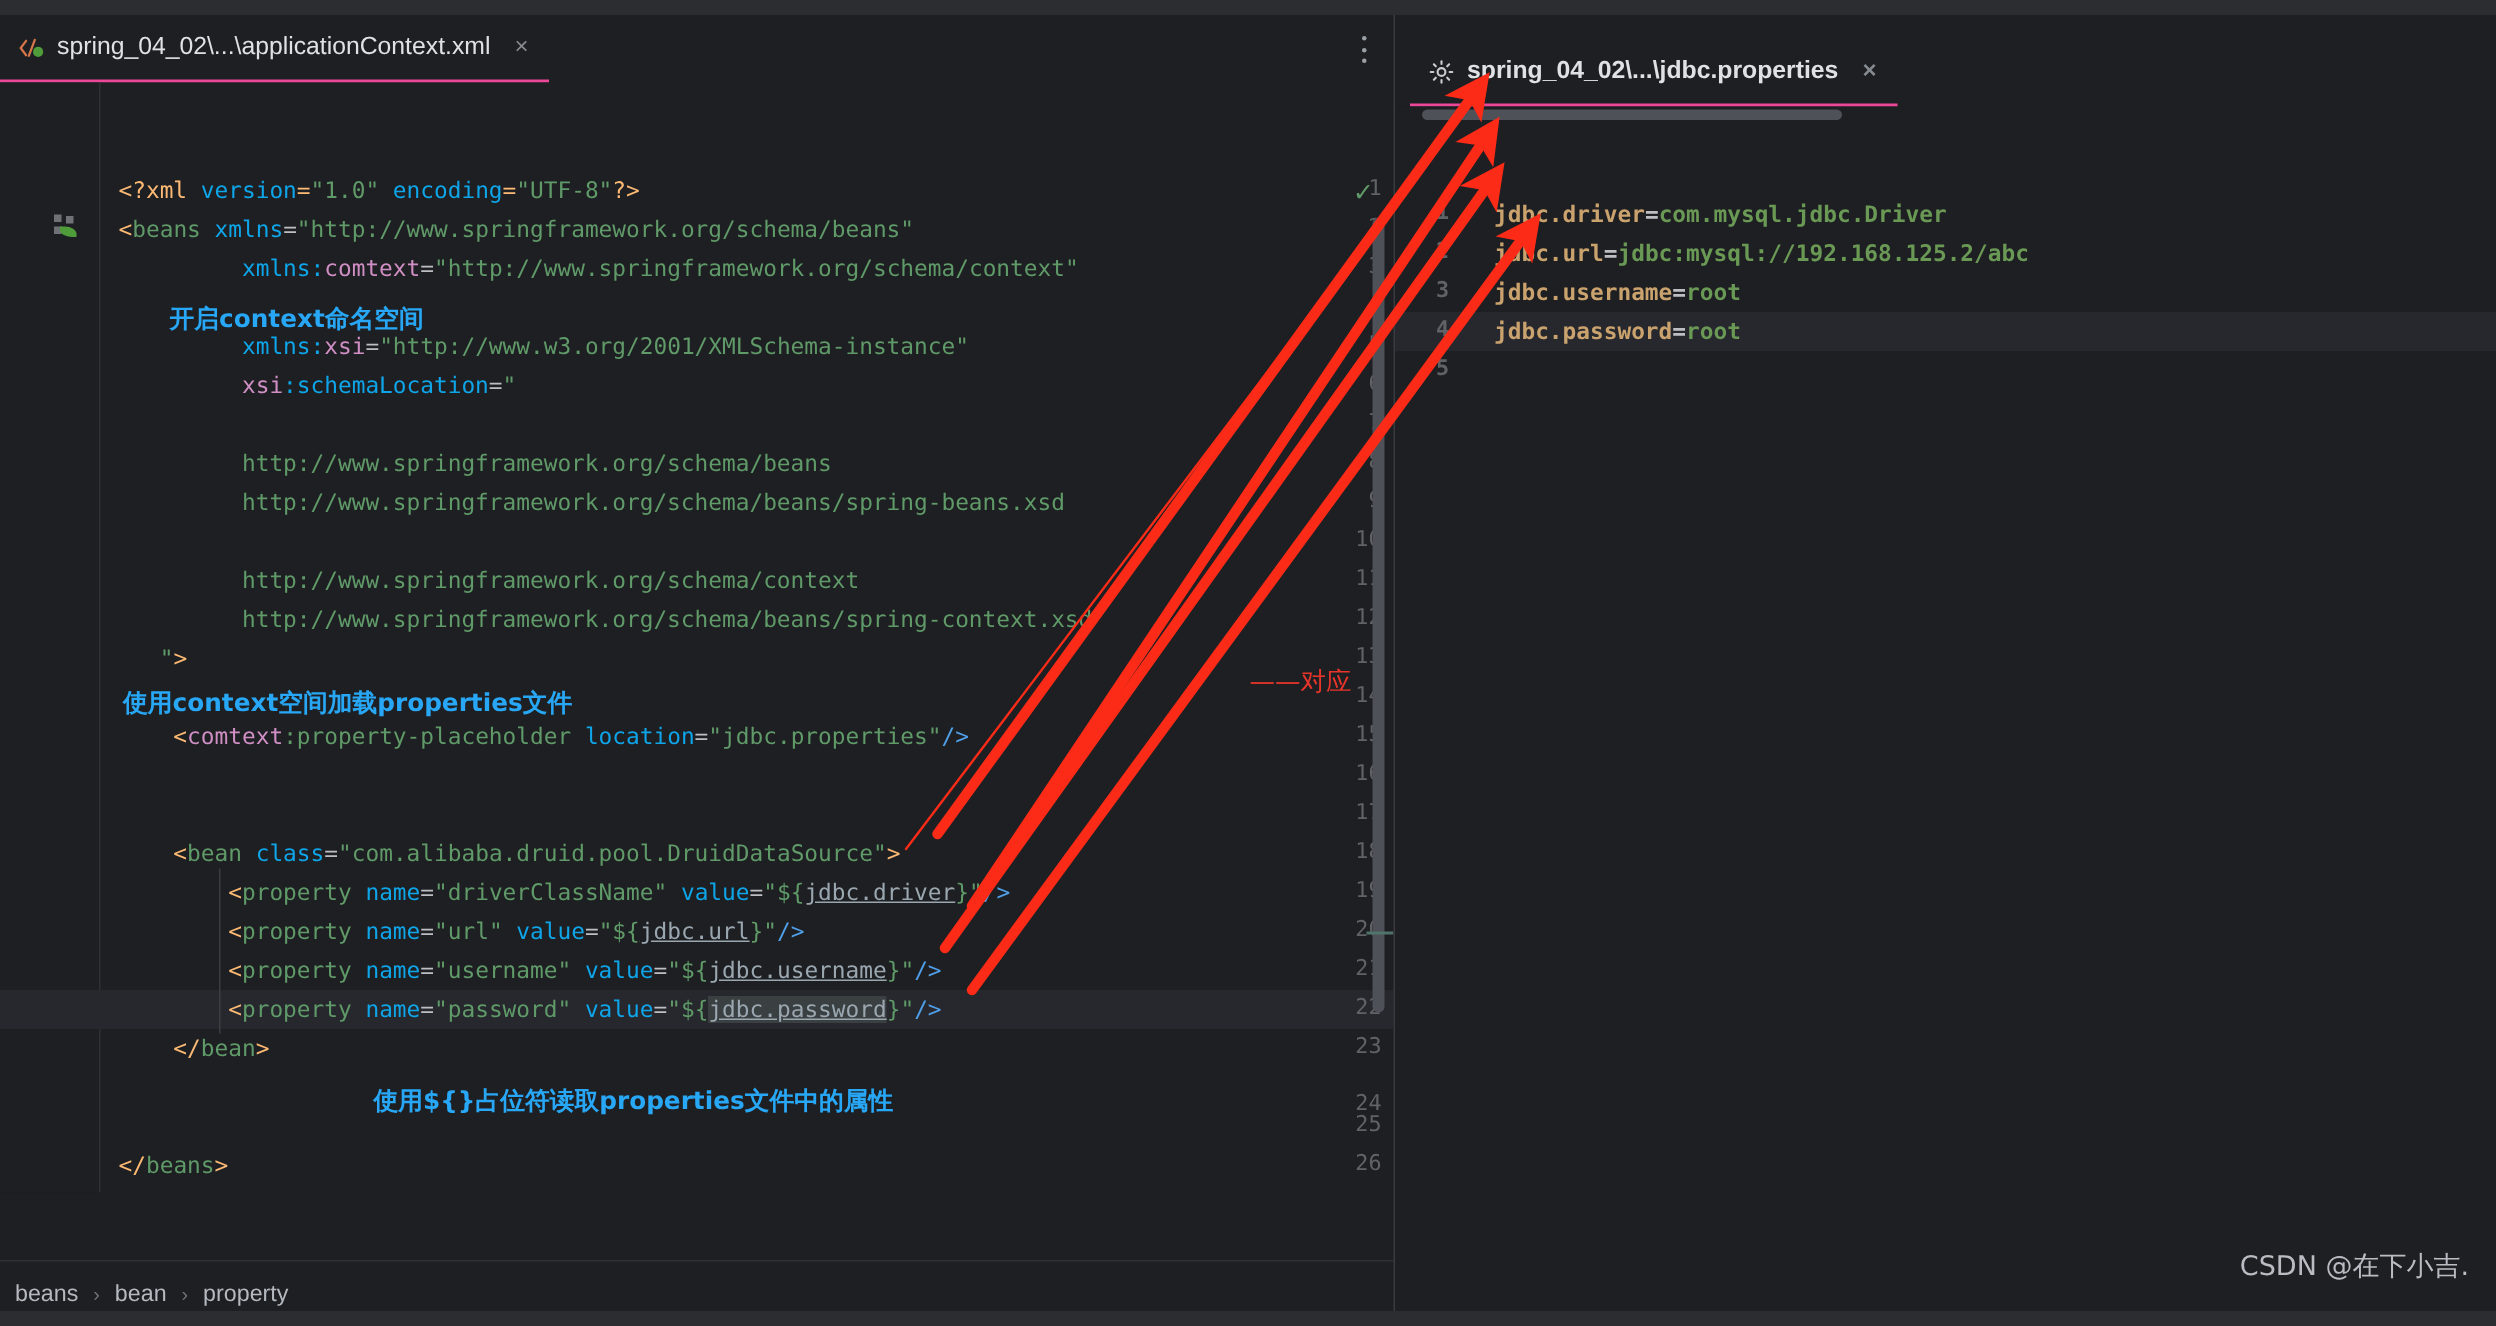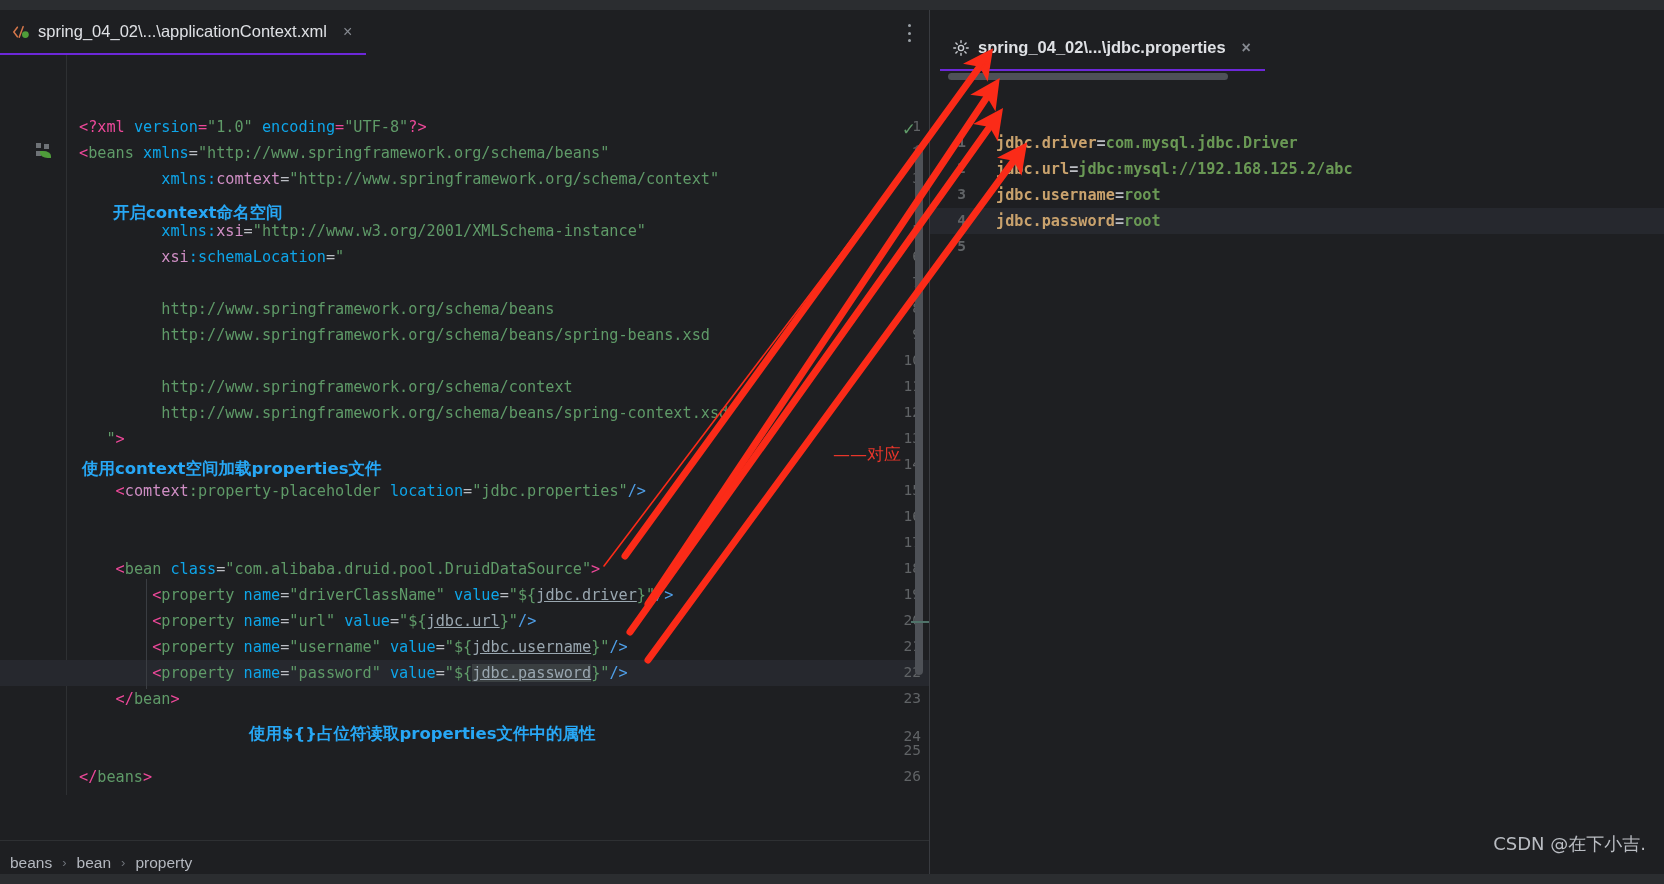--- a/index.html
+++ b/index.html
@@ -36,21 +36,21 @@
   
   .tabbar {
     position: relative; height: 45px; background: #1e1f22;
   }
   .tab {
     position: absolute; left: 0; top: 0; height: 45px;
     display: flex; align-items: center; gap: 8px;
     padding: 0 14px 0 12px;
     box-sizing: border-box;
     background: #1e1f22;
-    border-bottom: 2px solid #6d28d9;
+    border-bottom: 2px solid #ec4899;
     color: #dfe1e5;
     font-size: 16px;
     white-space: nowrap;
     justify-content: space-between;
   }
   .tab.right-tab { left: 10px; }
   .tab-label { color: #dfe1e5; font-size: 16.5px; }
   .tab-close {
     color: #868a91; font-size: 16px; margin-left: 8px;
     line-height: 1;
@@ -97,21 +97,21 @@
     color: #bcbec4;
   }
   .code-left  { left: 79px; }
 
   .row-hl {
     position: absolute; left: 0; width: 100%; height: 26px;
     background: #26282e;
   }
 
   
-  .t-tag      { color: #ec4899; }   
+  .t-tag      { color: #fdba74; }   
   .t-elem     { color: #5f9a68; }   
   .t-attr     { color: #0ea5e9; }   
   .t-ns       { color: #cf8ec4; }   
   .t-str      { color: #5f9a68; }   
   .t-url      { color: #5f9a68; }
   .t-plain    { color: #bcbec4; }
   .t-blue     { color: #4f9fe8; }   
   .t-prop-key { color: #c9a26d; }   
   .t-prop-val { color: #6a9955; }   
   .t-ph       { color: #9aa7b0; text-decoration: underline; }  

